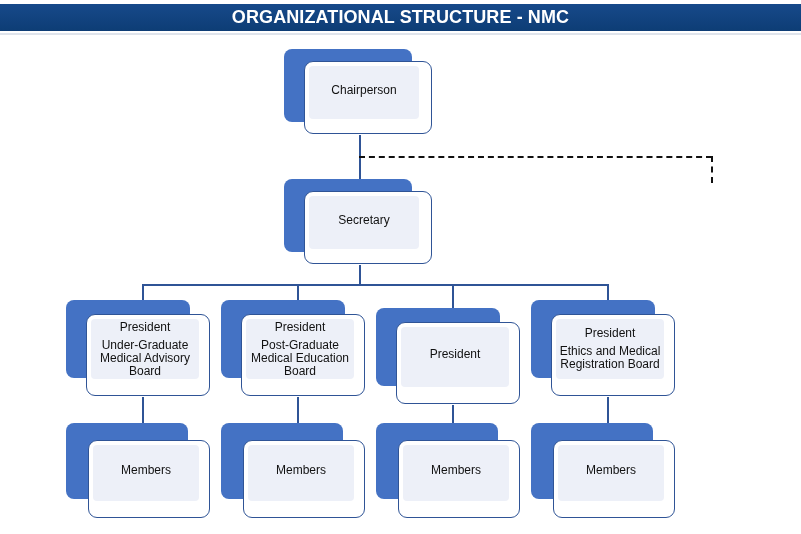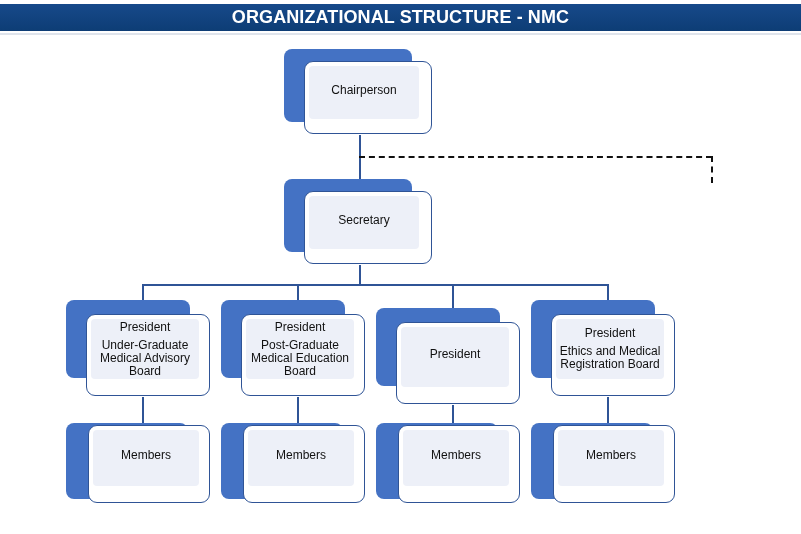--- a/index.html
+++ b/index.html
@@ -122,21 +122,21 @@
   .node.w-mac .backdrop { width: 132px; height: 74px; }
   .node.w-mac .card     { width: 132px; height: 74px; left: 22px; top: 13px; }
 
   .node.w-board   { width: 145px; height: 97px; }
   .node.w-board .backdrop { width: 124px; height: 78px; }
   .node.w-board .card     { width: 124px; height: 82px; left: 20px; top: 14px; }
   .node.w-board .inner    { right: 10px; bottom: 16px; }
 
   .node.w-member  { width: 145px; height: 92px; }
   .node.w-member .backdrop { width: 122px; height: 76px; }
-  .node.w-member .card     { width: 122px; height: 78px; left: 22px; top: 2px; }
+  .node.w-member .card     { width: 122px; height: 78px; left: 22px; top: 17px; }
   .node.w-member .inner    { right: 10px; bottom: 16px; }
 
   
   .conn {
     position: absolute;
     background: #2F5496;
   }
   .conn.v { width: 1.6px; }
   .conn.h { height: 1.6px; }
 

